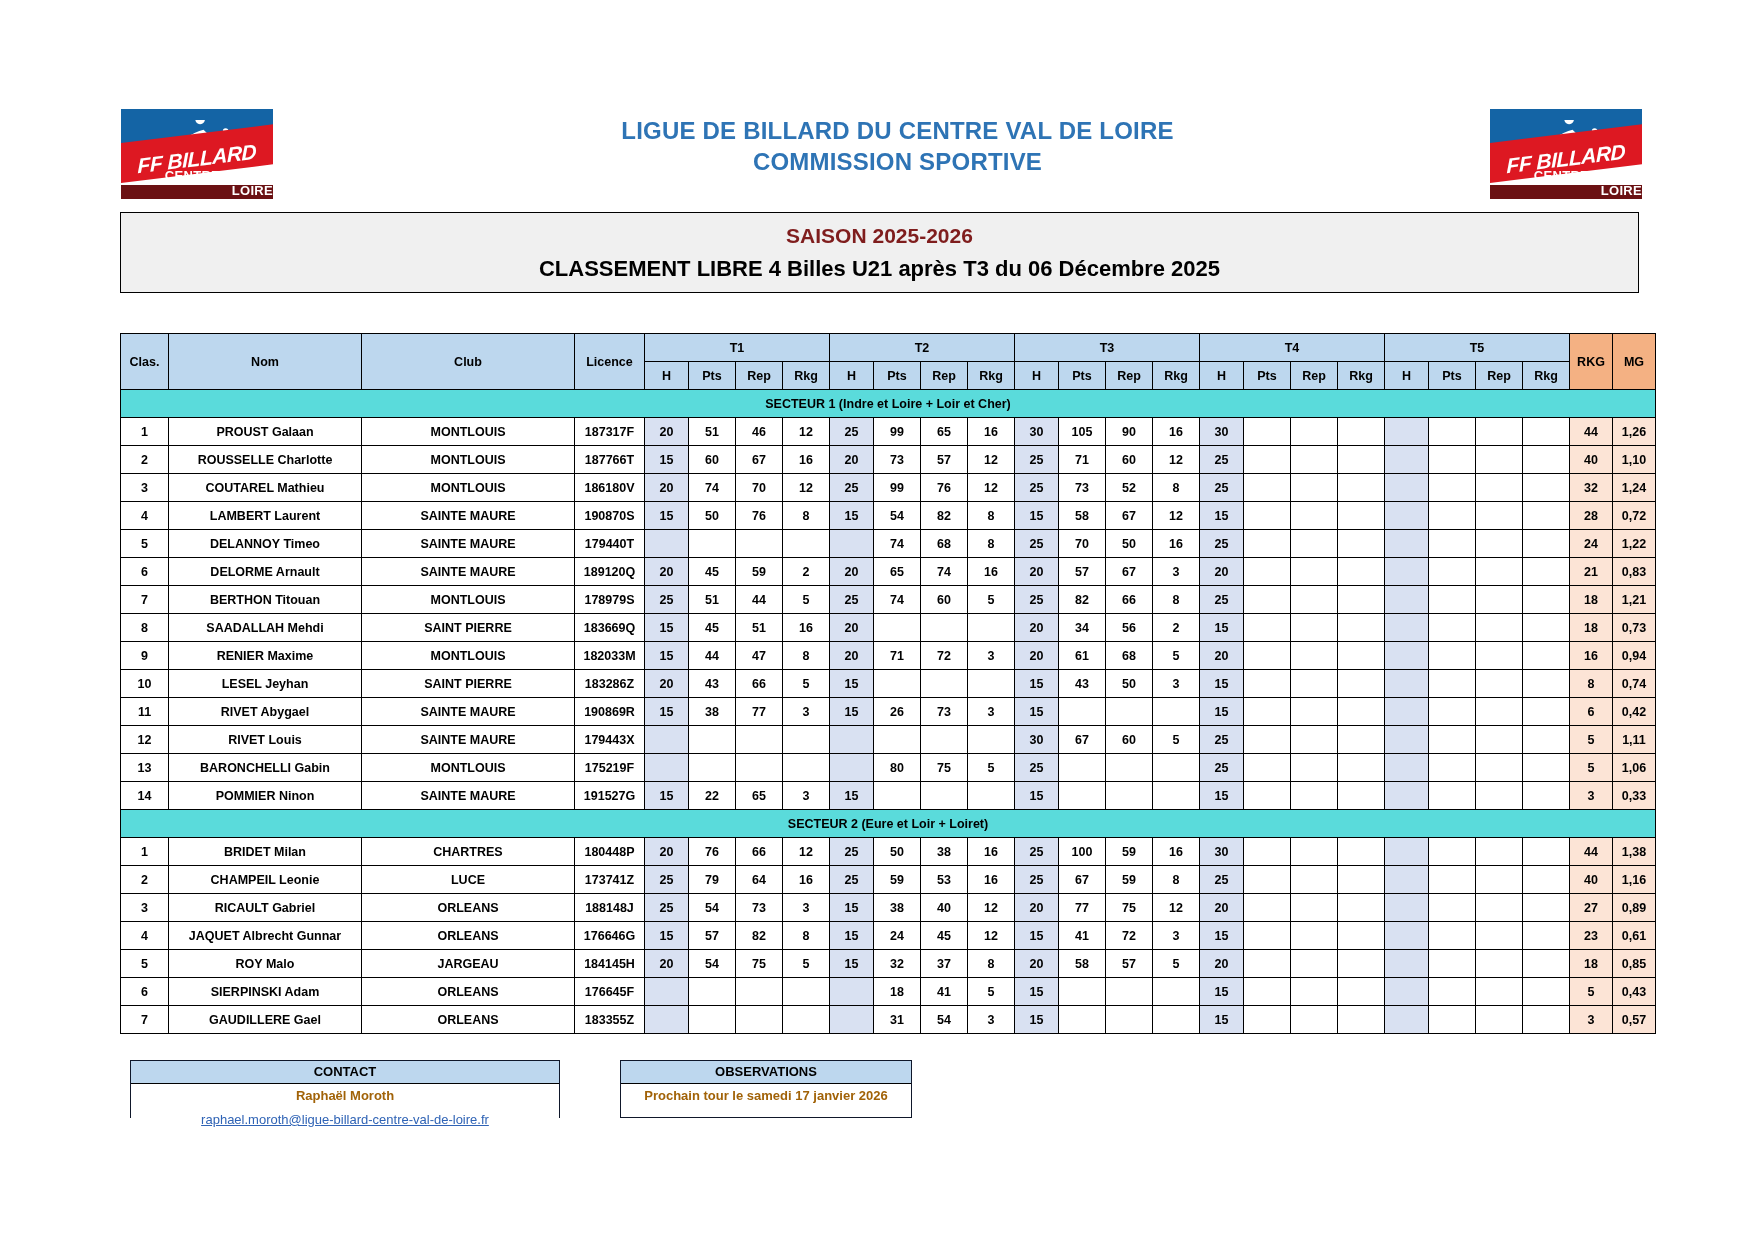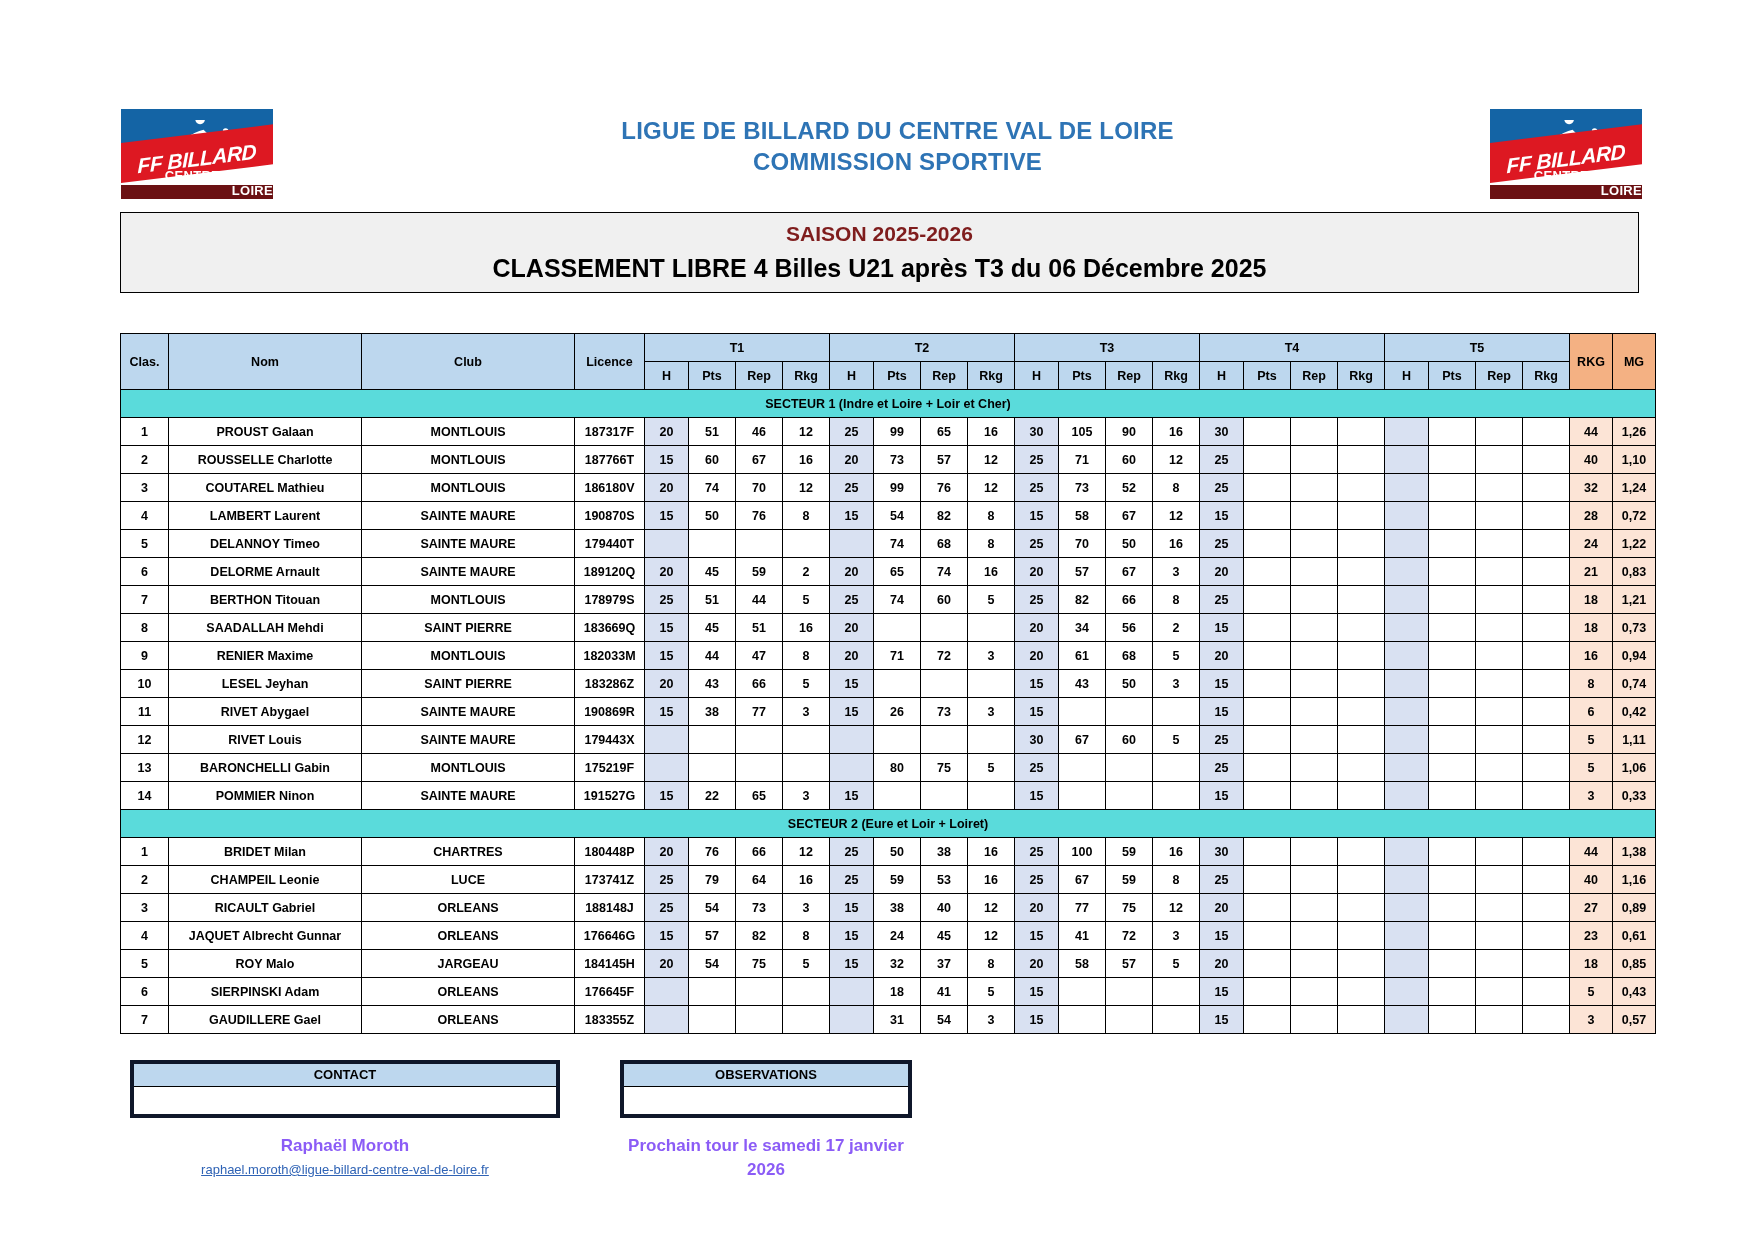--- a/index.html
+++ b/index.html
@@ -40,21 +40,21 @@
   .title1{top:117px;font-size:24px;letter-spacing:0.2px;}
   .title2{top:148px;font-size:24px;letter-spacing:0.2px;}
 
   
   .banner{
     position:absolute;left:120px;top:212px;width:1517px;height:79px;
     background:#f0f0f0;border:1.5px solid #000000;
     display:flex;flex-direction:column;align-items:center;justify-content:center;
   }
   .banner .l1{font-size:21px;font-weight:bold;color:#7f1d1d;line-height:1.5;}
-  .banner .l2{font-size:25px;font-weight:bold;color:#000;line-height:1.5;}
+  .banner .l2{font-size:22px;font-weight:bold;color:#000;line-height:1.5;}
 
   
   table.main{
     position:absolute;left:120px;top:333px;border-collapse:collapse;
     table-layout:fixed;
   }
   table.main th,table.main td{
     border:1px solid #000000;
     font-size:12.5px;color:#000;text-align:center;vertical-align:middle;
     padding:0;height:28px;box-sizing:border-box;
@@ -81,28 +81,28 @@
   col.c-club{width:213px;}
   col.c-lic{width:70px;}
   col.c-h{width:44px;}
   col.c-p{width:47px;}
   col.c-r{width:47px;}
   col.c-k{width:47px;}
   col.c-rkg{width:43px;}
   col.c-mg{width:43px;}
 
   
-  .fbox{position:absolute;border:4px solid #0f172a;box-sizing:border-box;}
+  .fbox{position:absolute;border:1px solid #0f172a;box-sizing:border-box;}
   .fbox .head{
     background:#bdd7ee;border-bottom:1px solid #000;
     font-weight:bold;font-size:13px;text-align:center;height:22px;line-height:22px;
   }
   .fbox .body{background:#ffffff;}
   .fbox .line{
-    text-align:center;font-size:17px;font-weight:bold;height:24px;line-height:24px;color:#8b5cf6;margin-top:47px;
+    text-align:center;font-size:13px;font-weight:bold;height:24px;line-height:24px;color:#a16207;
   }
   .fbox .mail{
     text-align:center;font-size:13px;color:#2f63b5;text-decoration:underline;
     height:24px;line-height:24px;
   }
   #contact-box{left:130px;top:1060px;width:430px;height:58px;}
   #observations-box{left:620px;top:1060px;width:292px;height:58px;}
 </style>
 </head>
 <body>

